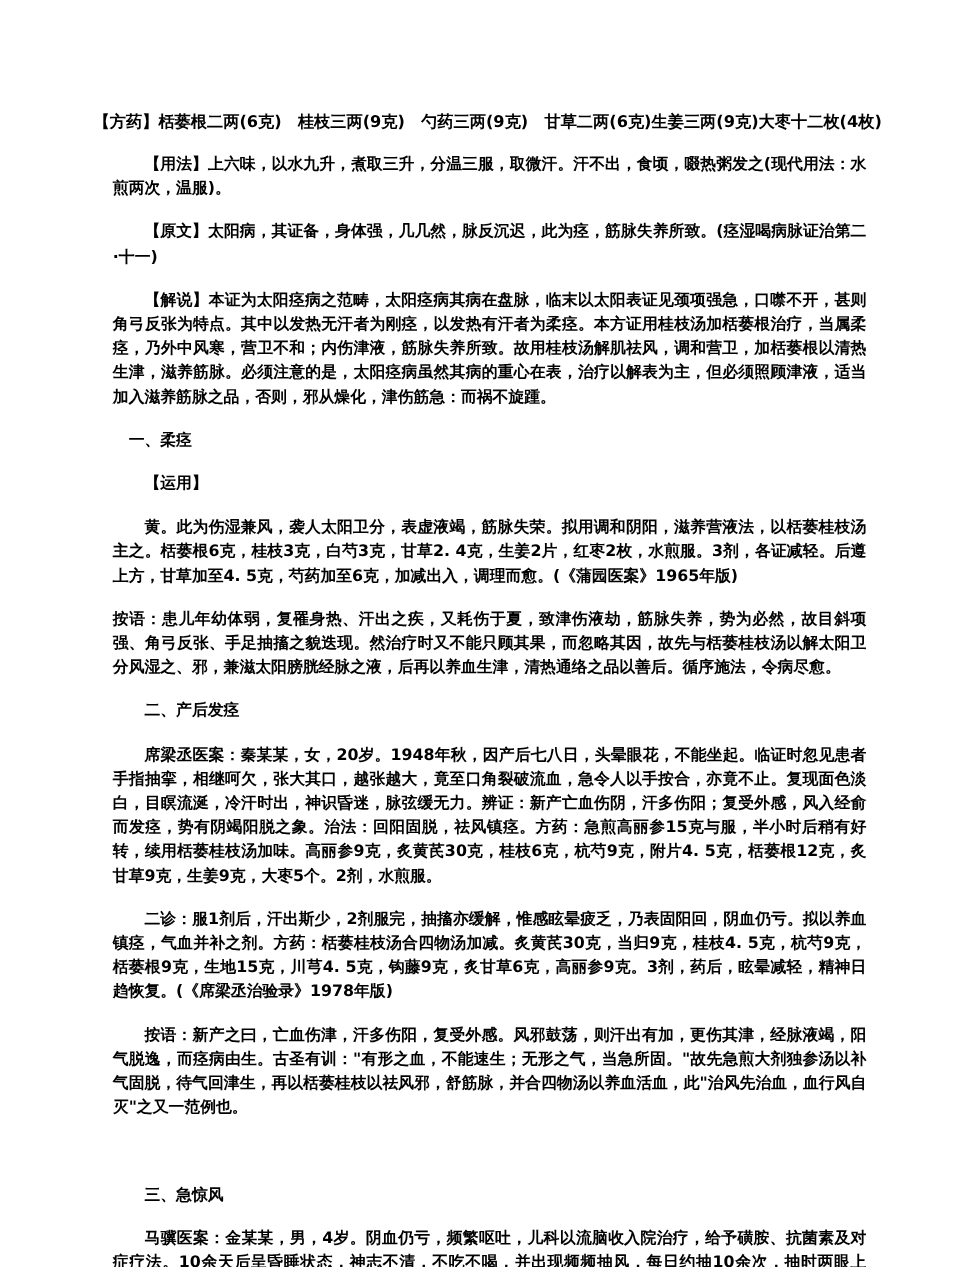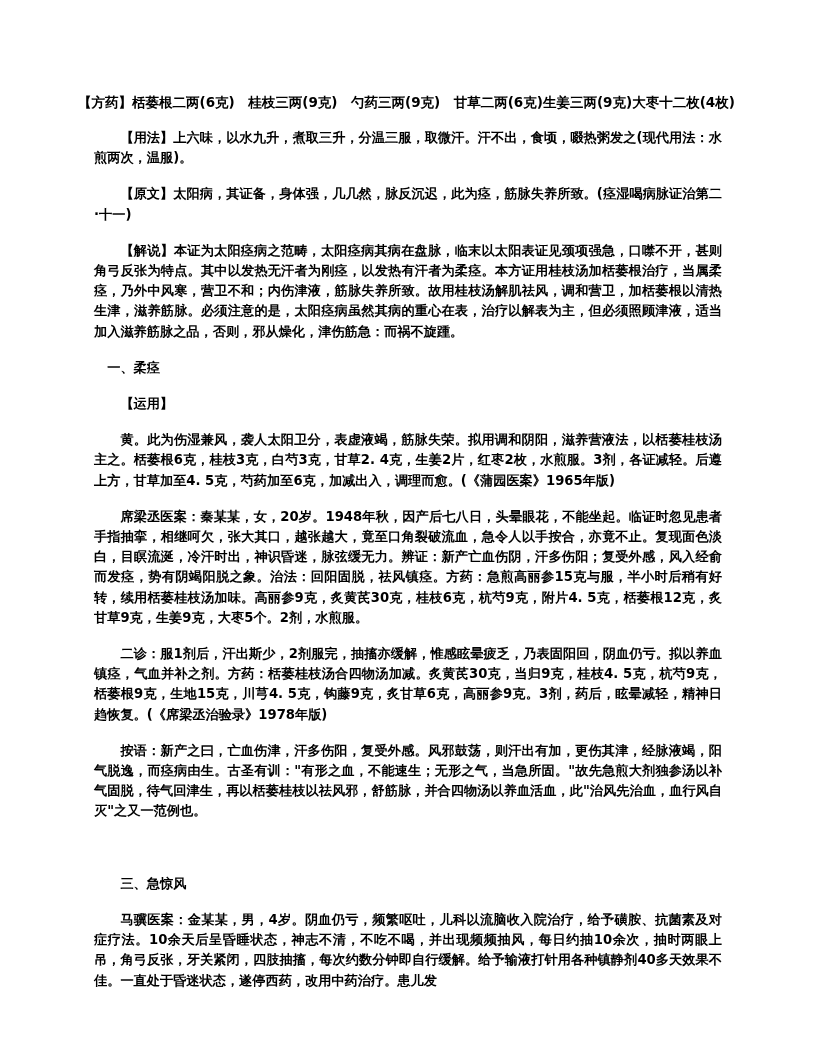--- a/index.html
+++ b/index.html
@@ -52,20 +52,22 @@
 <div class="page">
 
   <div class="doc-title">【方药】栝蒌根二两(6克)　桂枝三两(9克)　勺药三两(9克)　甘草二两(6克)生姜三两(9克)大枣十二枚(4枚)</div>
 
   <p class="para indent2">【用法】上六味，以水九升，煮取三升，分温三服，取微汗。汗不出，食顷，啜热粥发之(现代用法：水煎两次，温服)。</p>
   <p class="para indent2">【原文】太阳病，其证备，身体强，几几然，脉反沉迟，此为痉，筋脉失养所致。(痉湿喝病脉证治第二·十一)</p>
   <p class="para indent2">【解说】本证为太阳痉病之范畴，太阳痉病其病在盘脉，临末以太阳表证见颈项强急，口噤不开，甚则角弓反张为特点。其中以发热无汗者为刚痉，以发热有汗者为柔痉。本方证用桂枝汤加栝蒌根治疗，当属柔痉，乃外中风寒，营卫不和；内伤津液，筋脉失养所致。故用桂枝汤解肌祛风，调和营卫，加栝蒌根以清热生津，滋养筋脉。必须注意的是，太阳痉病虽然其病的重心在表，治疗以解表为主，但必须照顾津液，适当加入滋养筋脉之品，否则，邪从燥化，津伤筋急：而祸不旋踵。</p>
   <p class="para indent1">一、柔痉</p>
   <p class="para indent2">【运用】</p>
   <p class="para indent2">黄。此为伤湿兼风，袭人太阳卫分，表虚液竭，筋脉失荣。拟用调和阴阳，滋养营液法，以栝蒌桂枝汤主之。栝蒌根6克，桂枝3克，白芍3克，甘草2. 4克，生姜2片，红枣2枚，水煎服。3剂，各证减轻。后遵上方，甘草加至4. 5克，芍药加至6克，加减出入，调理而愈。(《蒲园医案》1965年版)</p>
+  <p class="para noindent">按语：患儿年幼体弱，复罹身热、汗出之疾，又耗伤于夏，致津伤液劫，筋脉失养，势为必然，故目斜项强、角弓反张、手足抽搐之貌迭现。然治疗时又不能只顾其果，而忽略其因，故先与栝蒌桂枝汤以解太阳卫分风湿之、邪，兼滋太阳膀胱经脉之液，后再以养血生津，清热通络之品以善后。循序施法，令病尽愈。</p>
+  <p class="para indent2">二、产后发痉</p>
   <p class="para indent2">席梁丞医案：秦某某，女，20岁。1948年秋，因产后七八日，头晕眼花，不能坐起。临证时忽见患者手指抽挛，相继呵欠，张大其口，越张越大，竟至口角裂破流血，急令人以手按合，亦竟不止。复现面色淡白，目瞑流涎，冷汗时出，神识昏迷，脉弦缓无力。辨证：新产亡血伤阴，汗多伤阳；复受外感，风入经俞而发痉，势有阴竭阳脱之象。治法：回阳固脱，祛风镇痉。方药：急煎高丽参15克与服，半小时后稍有好转，续用栝蒌桂枝汤加味。高丽参9克，炙黄芪30克，桂枝6克，杭芍9克，附片4. 5克，栝蒌根12克，炙甘草9克，生姜9克，大枣5个。2剂，水煎服。</p>
   <p class="para indent2">二诊：服1剂后，汗出斯少，2剂服完，抽搐亦缓解，惟感眩晕疲乏，乃表固阳回，阴血仍亏。拟以养血镇痉，气血并补之剂。方药：栝蒌桂枝汤合四物汤加减。炙黄芪30克，当归9克，桂枝4. 5克，杭芍9克，栝蒌根9克，生地15克，川芎4. 5克，钩藤9克，炙甘草6克，高丽参9克。3剂，药后，眩晕减轻，精神日趋恢复。(《席梁丞治验录》1978年版)</p>
   <p class="para indent2">按语：新产之曰，亡血伤津，汗多伤阳，复受外感。风邪鼓荡，则汗出有加，更伤其津，经脉液竭，阳气脱逸，而痉病由生。古圣有训："有形之血，不能速生；无形之气，当急所固。"故先急煎大剂独参汤以补气固脱，待气回津生，再以栝蒌桂枝以祛风邪，舒筋脉，并合四物汤以养血活血，此"治风先治血，血行风自灭"之又一范例也。</p>
   <div class="blankline"></div>
   <p class="para indent2">三、急惊风</p>
   <p class="para indent2">马骥医案：金某某，男，4岁。阴血仍亏，频繁呕吐，儿科以流脑收入院治疗，给予磺胺、抗菌素及对症疗法。10余天后呈昏睡状态，神志不清，不吃不喝，并出现频频抽风，每日约抽10余次，抽时两眼上吊，角弓反张，牙关紧闭，四肢抽搐，每次约数分钟即自行缓解。给予输液打针用各种镇静剂40多天效果不佳。一直处于昏迷状态，遂停西药，改用中药治疗。患儿发</p>
   <p class="para indent2"></p>
 
 </div>
 

